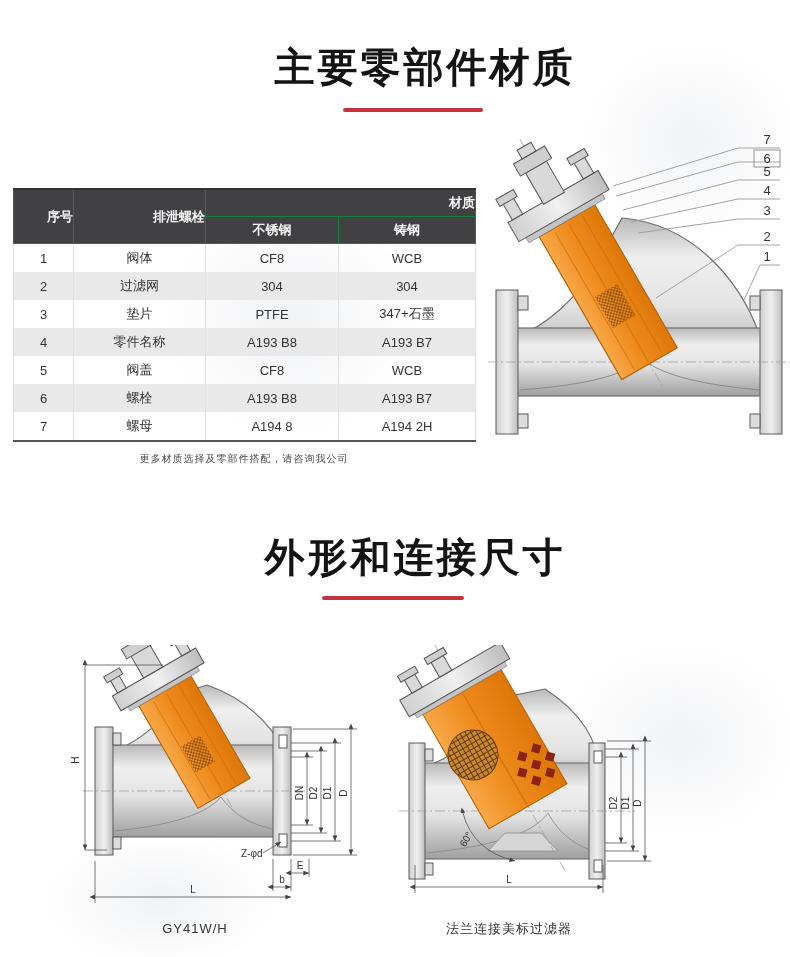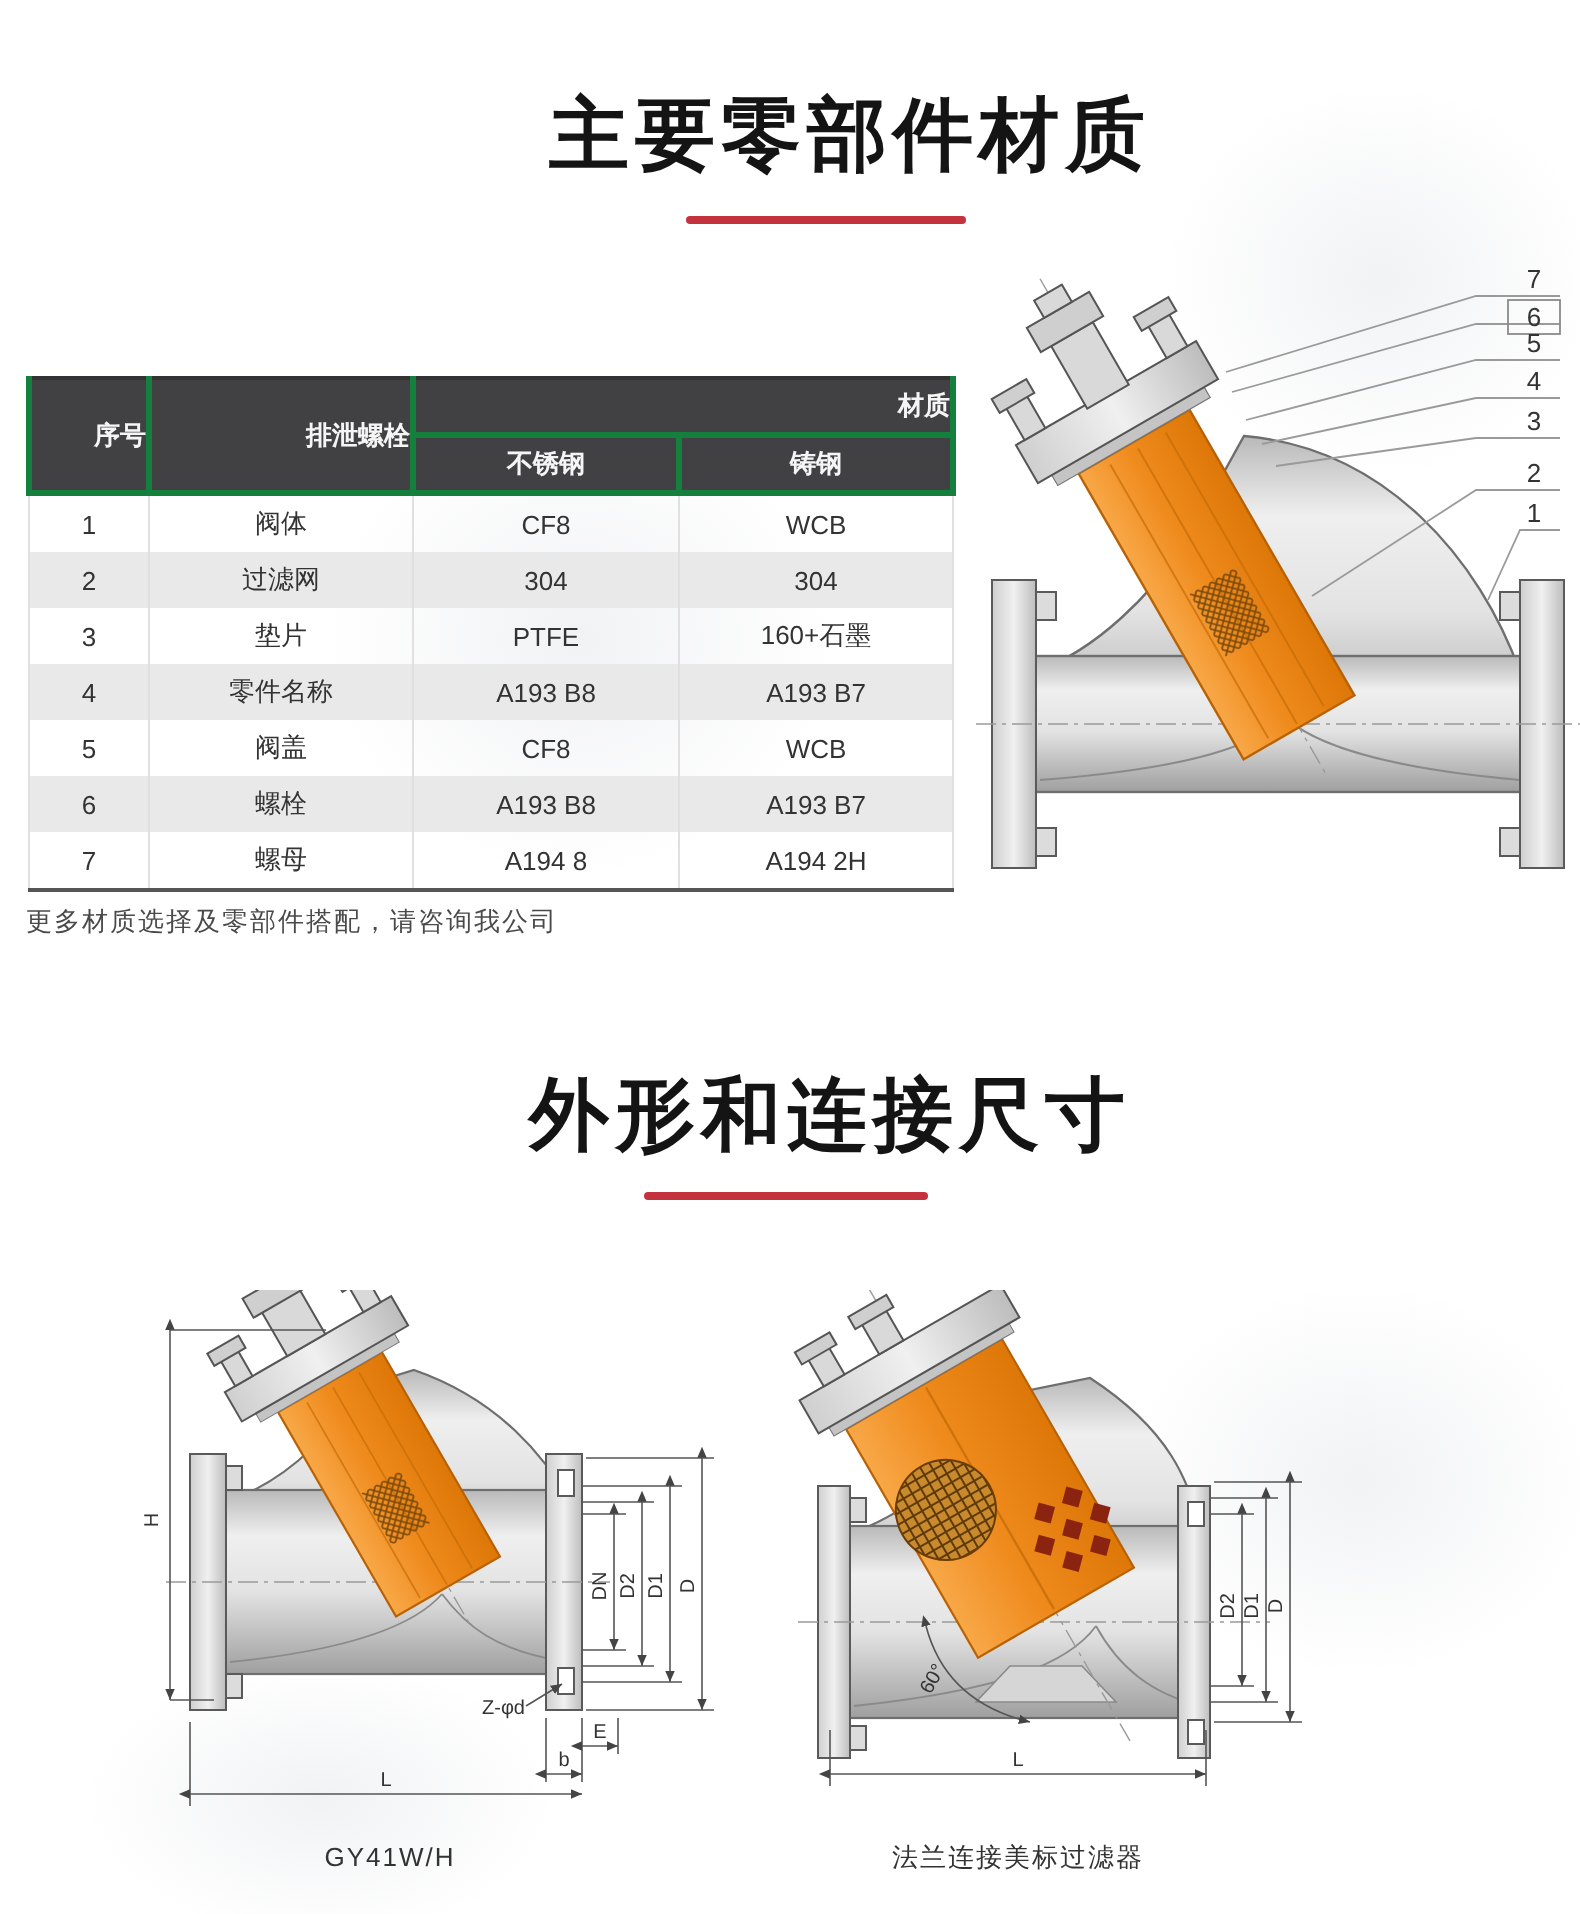--- a/index.html
+++ b/index.html
@@ -19,33 +19,33 @@
   }
   .red-bar{position:absolute;height:4px;background:#c4323e;border-radius:2px;}
   
   .mat-table{
     position:absolute;left:13px;top:188px;width:462px;
     border-collapse:collapse;table-layout:fixed;
     font-size:13px;
   }
   .mat-table th{
     background:#414144;color:#f5f5f5;font-weight:600;
-    border:3px solid #15803d;height:26px;padding:0;
+    border:1px solid #15803d;height:26px;padding:0;
   }
   .mat-table td{
     text-align:center;color:#333;height:28px;padding:0;
     border-left:1px solid #e0e0e0;border-right:1px solid #e0e0e0;
   }
   .mat-table tr.alt td{background:#e9e9e9;}
   .mat-table tbody tr:last-child td{border-bottom:2px solid #555;}
   .mat-table thead tr:first-child th{border-top:2px solid #333;text-align:right;}
   .col-no{width:60px;}.col-part{width:132px;}.col-ss{width:133px;}.col-cs{width:137px;}
   .table-note{
     position:absolute;left:13px;top:452px;width:462px;
-    text-align:left;font-size:13px;color:#4a4a4a;letter-spacing:1px;
+    text-align:center;font-size:10px;color:#4a4a4a;letter-spacing:1px;
   }
   svg{position:absolute;}
   svg text{font-family:"Liberation Sans","DejaVu Sans",sans-serif;}
   .dimtext{font-size:10px;fill:#333;}
   .callout{font-size:13px;fill:#333;}
   .caption{font-size:13px;fill:#333;letter-spacing:1px;}
 </style>
 </head>
 <body>
 
@@ -85,21 +85,21 @@
     <tr class="alt">
       <td>2</td>
       <td>过滤网</td>
       <td>304</td>
       <td>304</td>
     </tr>
     <tr>
       <td>3</td>
       <td>垫片</td>
       <td>PTFE</td>
-      <td>160+石墨</td>
+      <td>347+石墨</td>
     </tr>
     <tr class="alt">
       <td>4</td>
       <td>零件名称</td>
       <td>A193 B8</td>
       <td>A193 B7</td>
     </tr>
     <tr>
       <td>5</td>
       <td>阀盖</td>

